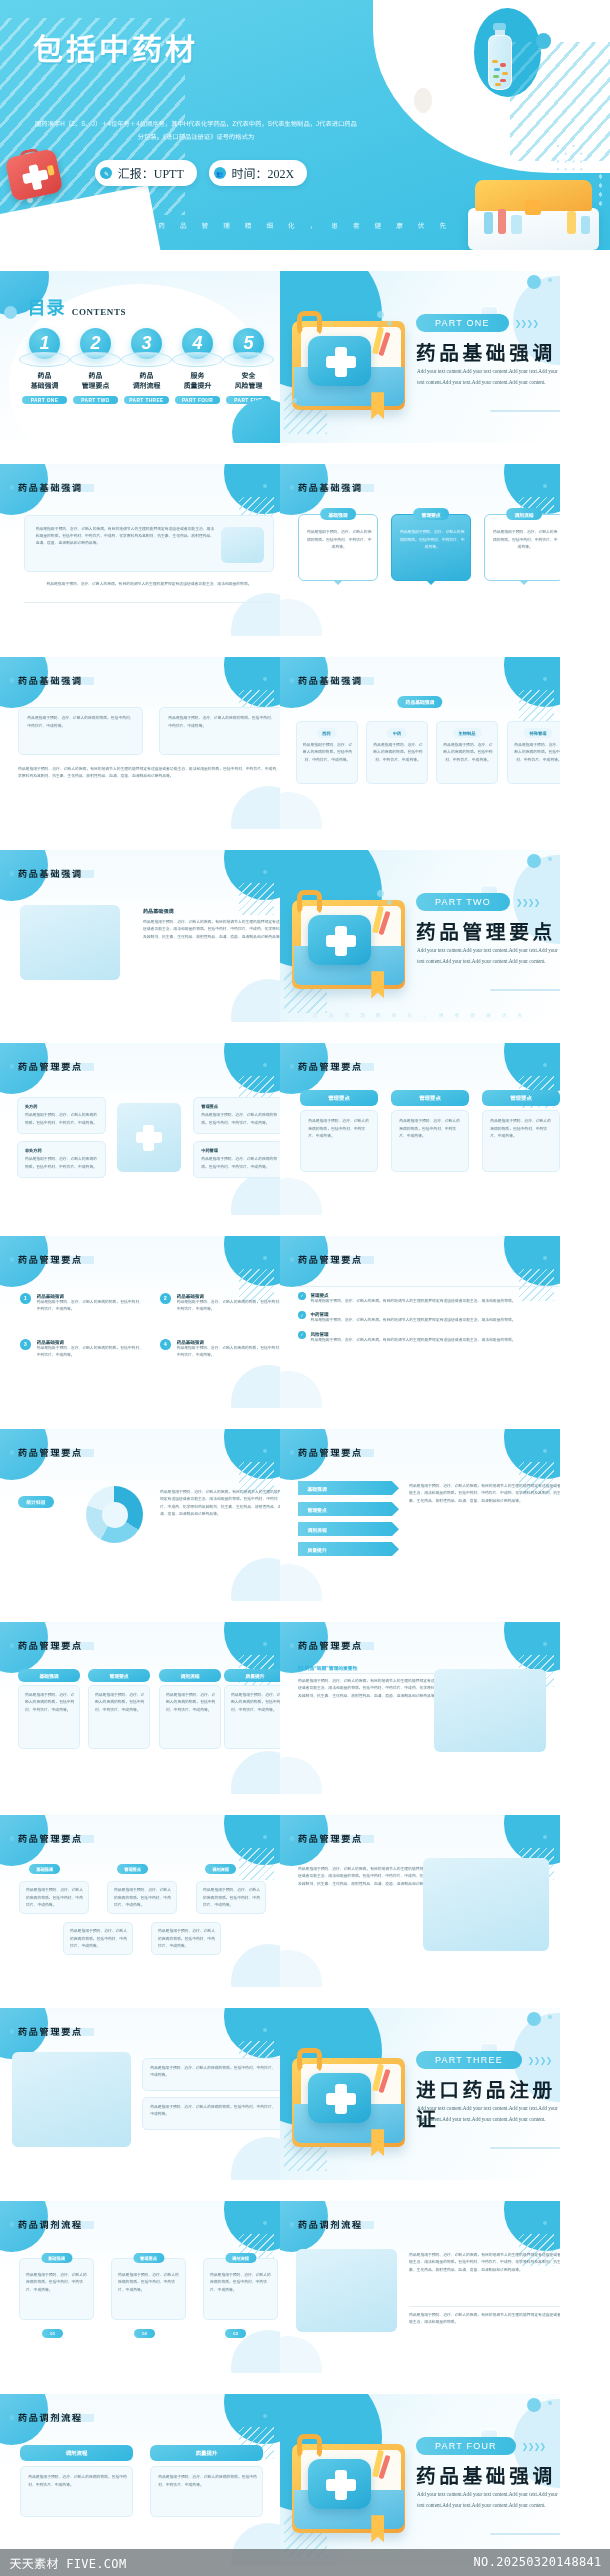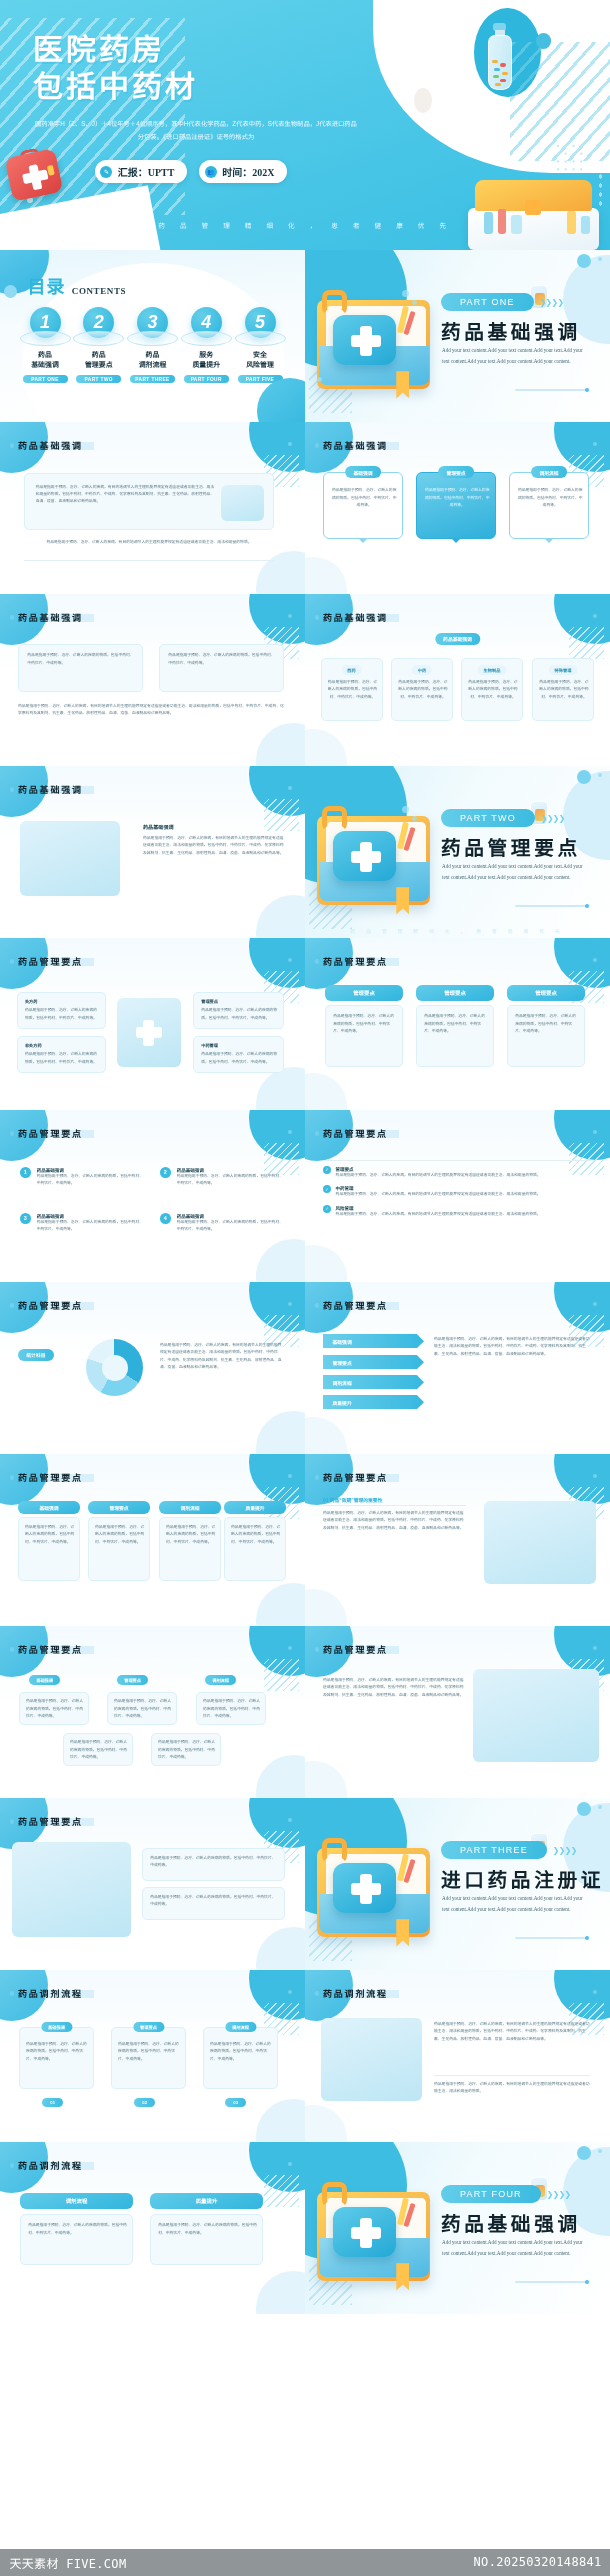--- a/index.html
+++ b/index.html
@@ -4,21 +4,21 @@
 <title>医院药房月度管理培训 PPT 模板预览</title>
 <style>
   *{box-sizing:border-box;margin:0;padding:0;}
   html,body{background:#ffffff;}
   body{
     width:611px;height:2576px;position:relative;overflow:hidden;
     font-family:"Liberation Sans","DejaVu Sans",sans-serif;
     color:#1b3947;
   }
   .row{display:flex;width:611px;}
-  .slide{width:305px;height:172px;position:relative;overflow:hidden;background:#ffffff;}
+  .slide{width:280px;height:172px;position:relative;overflow:hidden;background:#ffffff;margin-top:21px;}
   .slide.sec{background:linear-gradient(120deg,#d8f2fb 0%,#f2fbfe 45%,#ffffff 100%);}
 
   
   .cover{
     width:611px;height:250px;position:relative;overflow:hidden;
     background:linear-gradient(160deg,#63d3ec 0%,#51c9e8 40%,#39bfe3 100%);
   }
   .cover .stripes{
     position:absolute;left:-12px;top:18px;width:197px;height:197px;
     background:repeating-linear-gradient(-48deg,rgba(255,255,255,.40) 0 3px,rgba(255,255,255,0) 3px 13px);
@@ -52,21 +52,21 @@
   }
   .cover-desc{position:absolute;left:35px;top:118px;width:322px;z-index:5;
     color:#eefaff;font-size:6.3px;line-height:2.0;text-align:center;}
   .cover-pills{position:absolute;left:95px;top:160px;display:flex;gap:12px;z-index:6;}
   .pill{
     background:#ffffff;border-radius:16.7px;padding:4.2px 13px 4.2px 5.4px;
     display:flex;align-items:center;gap:5.4px;box-shadow:0 1.8px 5.4px rgba(20,90,120,.16);
   }
   .pill .ic{width:12px;height:12px;border-radius:50%;background:#2fb6dd;color:#fff;
     font-size:6px;display:flex;align-items:center;justify-content:center;}
-  .pill .tx{font-family:"Liberation Serif","DejaVu Serif",serif;font-weight:bold;font-size:10px;color:#14323f;}
+  .pill .tx{font-family:"Liberation Serif","DejaVu Serif",serif;font-weight:normal;font-size:12px;color:#14323f;}
   .cover-kit{
     position:absolute;left:8.3px;top:149px;width:51px;height:48px;z-index:6;
     transform:rotate(-12deg);
   }
   .cover-kit .body{position:absolute;inset:3.6px 0 0 0;border-radius:9.5px;
     background:linear-gradient(150deg,#f4706a,#d9413f);box-shadow:0 3.6px 7.2px rgba(0,0,0,.18);}
   .cover-kit .handle{position:absolute;left:15.5px;top:0;width:19px;height:10.7px;border:3.6px solid #e0544f;
     border-bottom:none;border-radius:6px 6px 0 0;}
   .cover-kit .cross-v{position:absolute;left:21.5px;top:15.5px;width:9.5px;height:25px;background:#fff;border-radius:2.4px;}
   .cover-kit .cross-h{position:absolute;left:13.7px;top:23px;width:25px;height:9.5px;background:#fff;border-radius:2.4px;}
@@ -246,21 +246,20 @@
       <div class="lid"></div>
       <div class="clasp"></div>
     <div class="v1"></div>
       <div class="v2"></div>
       <div class="v3"></div>
       <div class="v4"></div>
       <div class="v5"></div>
   </div>
 
   <div class="cover-title">
-    <div class="ln">医院药房</div>
     <div class="ln">包括中药材</div>
   </div>
   <div class="cover-desc">国药准字H（Z、S、J）＋4位年号＋4位顺序号，其中H代表化学药品，Z代表中药，S代表生物制品，J代表进口药品分包装。《进口药品注册证》证号的格式为</div>
 
   <div class="cover-kit">
     <div class="handle"></div>
       <div class="body"></div>
     <div class="cross-v"></div>
       <div class="cross-h"></div>
       <div class="latch"></div>

